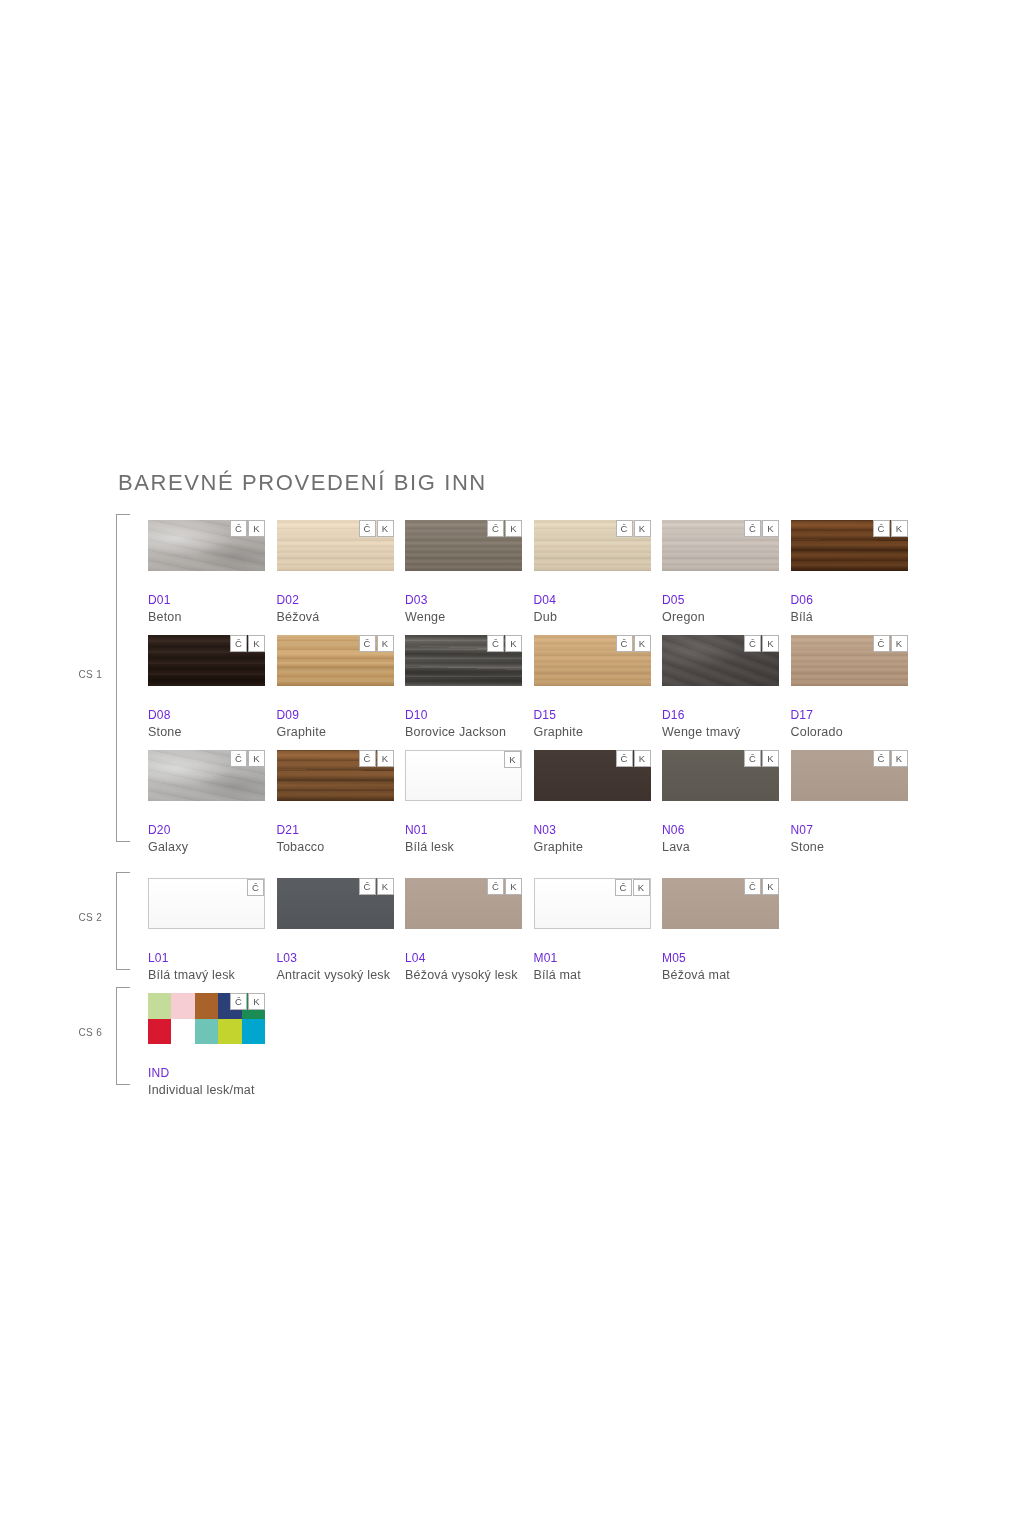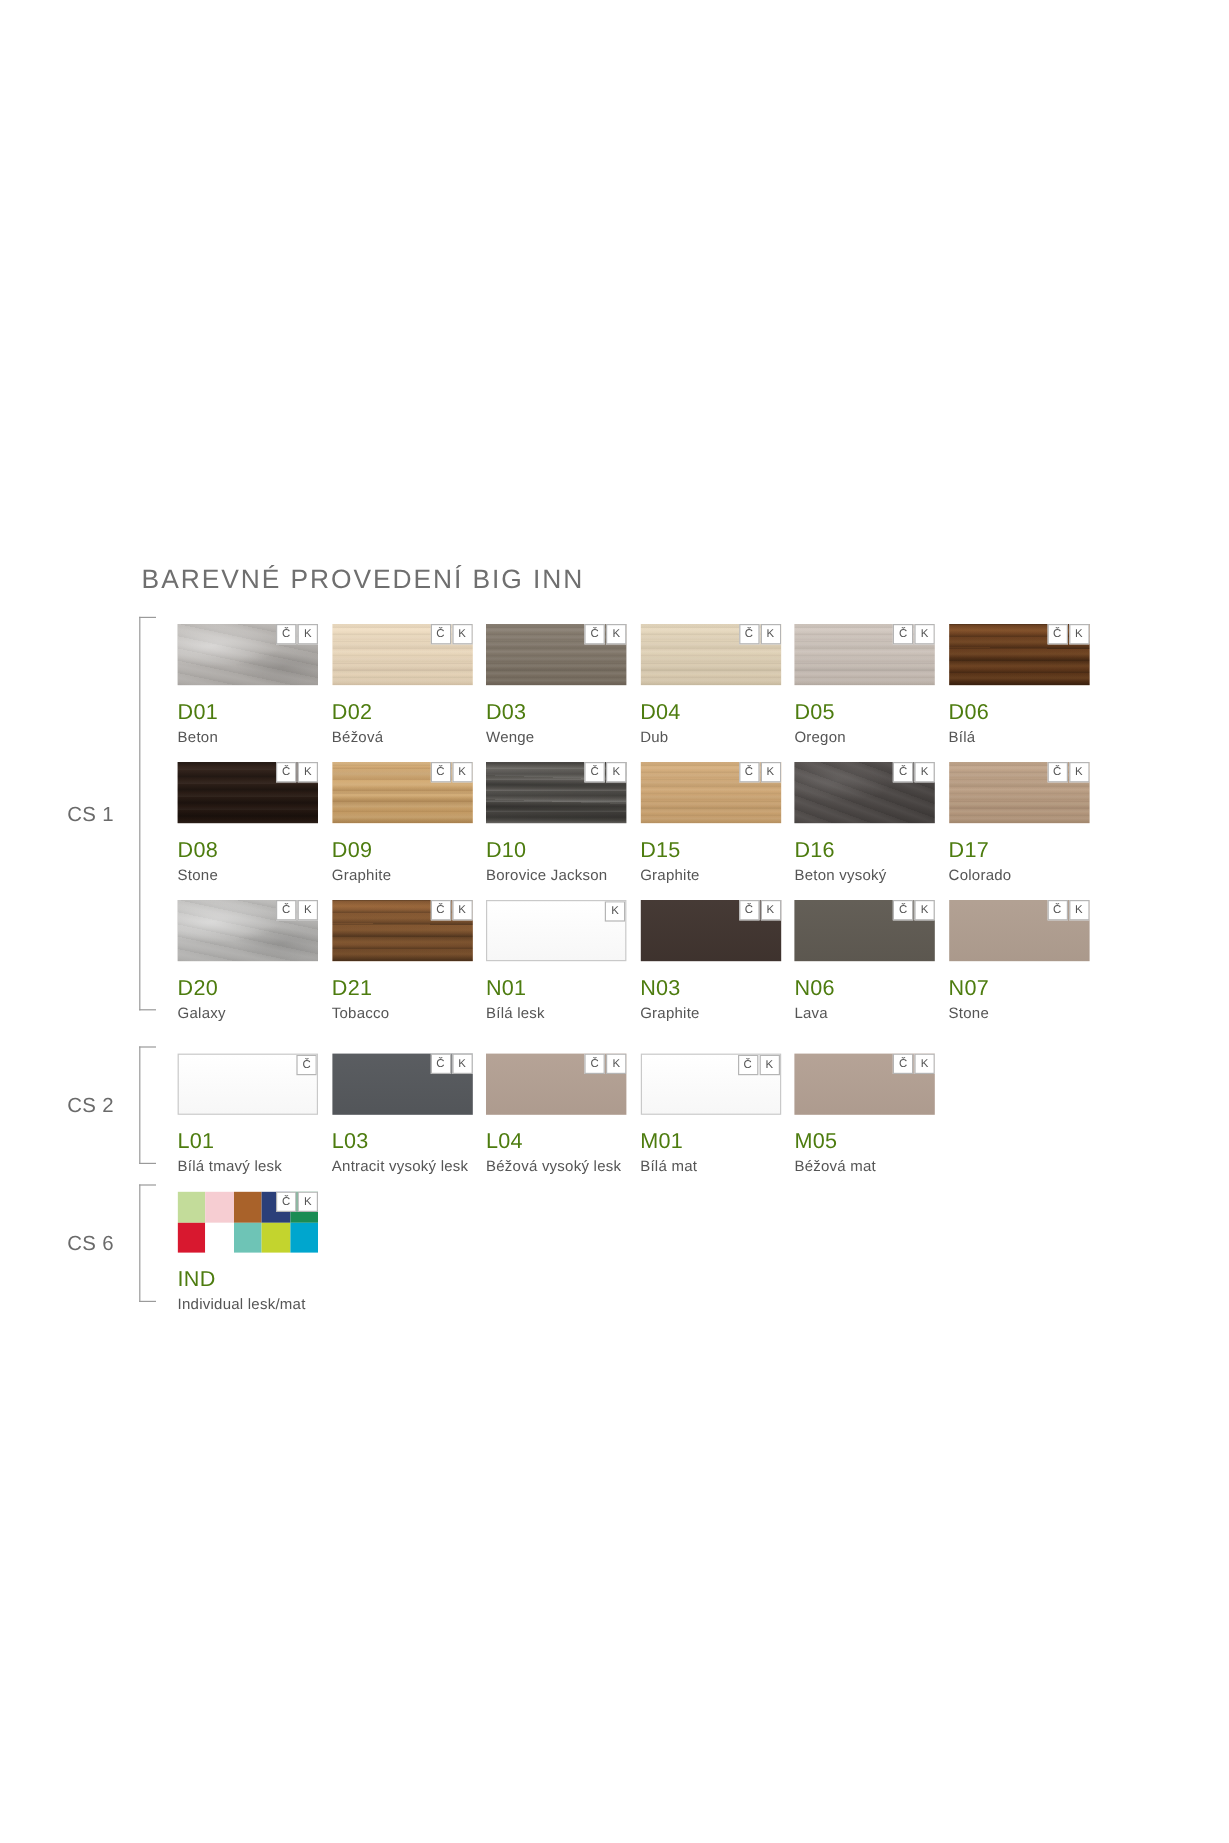--- a/index.html
+++ b/index.html
@@ -14,22 +14,22 @@
   
   .title{
     position:absolute;left:118px;top:470px;
     font-size:22px;letter-spacing:1.6px;
     color:#6f6f6f;font-weight:400;white-space:nowrap;
   }
 
   
   .group{position:absolute;}
   .group-label{
-    position:absolute;left:0;width:46px;
-    font-size:17px;color:#6a6a6a;letter-spacing:.3px;
+    position:absolute;left:0;width:46px;text-align:right;
+    font-size:10px;color:#6a6a6a;letter-spacing:.3px;
   }
   .bracket{position:absolute;left:116px;width:14px;}
   .bracket .vline{
     position:absolute;left:0;top:0;width:1px;height:100%;
     background:#9a9a9a;
   }
   .bracket .tick{
     position:absolute;left:0;width:14px;height:1px;background:#9a9a9a;
   }
   .bracket .tick.top{top:0;}
@@ -48,21 +48,21 @@
     position:absolute;top:0;right:0;display:flex;
     height:17px;
   }
   .badge{
     width:17px;height:17px;background:#ffffff;
     border:1px solid #b5b5b5;box-sizing:border-box;
     font-size:9.5px;line-height:15px;text-align:center;
     color:#555;margin-left:1px;
   }
   .code{
-    margin-top:12px;font-size:18px;color:#4d7c0f;
+    margin-top:22px;font-size:12px;color:#6d28d9;
     letter-spacing:.2px;white-space:nowrap;
   }
   .name{
     margin-top:3px;font-size:12.5px;color:#555;
     letter-spacing:.2px;white-space:nowrap;
   }
 
   
   .ind-grid{
     position:absolute;inset:0;display:grid;
@@ -201,21 +201,21 @@
           </div>
           <div class="cell" style="left: 514px; top: 0px;">
             <div class="chip" style="background: rgb(77, 72, 70);">
               <div class="grain" style="background-image: radial-gradient(60% 50% at 30% 30%, rgba(255, 255, 255, 0.1), rgba(255, 255, 255, 0) 70%), repeating-linear-gradient(20deg, rgba(0, 0, 0, 0.1) 0px, rgba(0, 0, 0, 0) 4px, rgba(255, 255, 255, 0.04) 7px, rgba(0, 0, 0, 0) 11px), linear-gradient(150deg, rgba(255, 255, 255, 0.07), rgba(0, 0, 0, 0.16));"></div>
               <div class="badges">
                 <div class="badge">Č</div>
                 <div class="badge">K</div>
               </div>
             </div>
             <div class="code">D16</div>
-            <div class="name">Beton vysoký</div>
+            <div class="name">Wenge tmavý</div>
           </div>
           <div class="cell" style="left: 642.5px; top: 0px;">
             <div class="chip" style="background: rgb(188, 157, 128);">
               <div class="grain" style="background-image: repeating-linear-gradient(0deg, rgba(0, 0, 0, 0.055) 0px, rgba(0, 0, 0, 0) 2px, rgba(255, 255, 255, 0.07) 4px, rgba(0, 0, 0, 0) 6px), repeating-linear-gradient(0deg, rgba(0, 0, 0, 0.04) 0px, rgba(0, 0, 0, 0) 9px, rgba(0, 0, 0, 0.05) 13px, rgba(0, 0, 0, 0) 19px), linear-gradient(rgba(255, 255, 255, 0.1), rgba(0, 0, 0, 0.07));"></div>
               <div class="badges">
                 <div class="badge">Č</div>
                 <div class="badge">K</div>
               </div>
             </div>
             <div class="code">D17</div>

